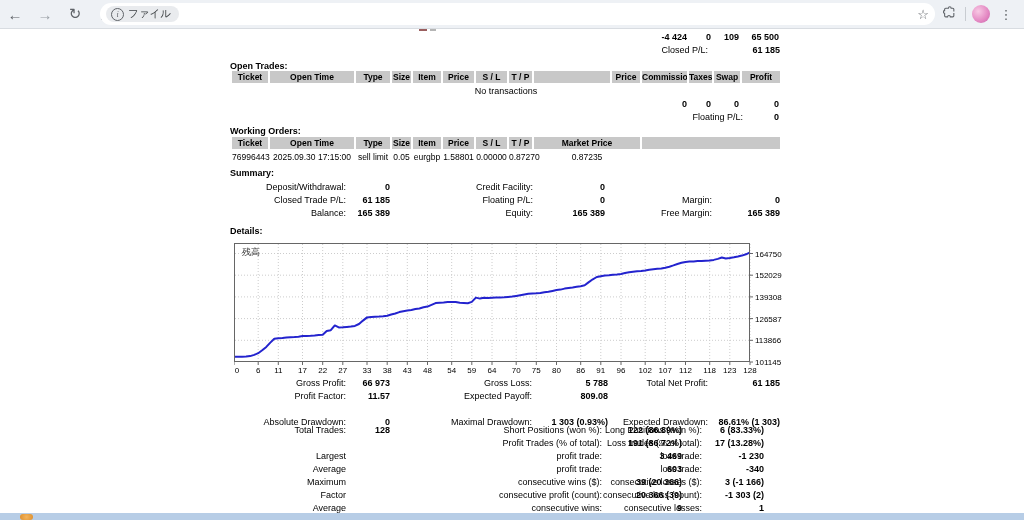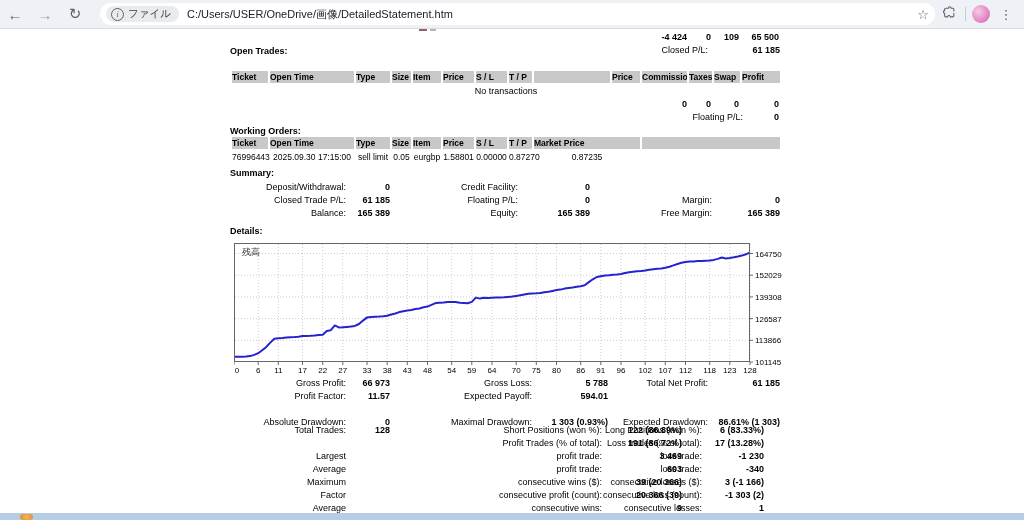--- a/index.html
+++ b/index.html
@@ -27,26 +27,26 @@
   .page{position:absolute;top:28px;left:0;width:1024px;height:485px;background:#fff}
   .artifact{position:absolute;height:2px}
   .report{position:absolute;left:230px;top:28px;width:552px;font-size:9px;color:#000}
   .rrow{position:absolute;left:0;width:552px;height:13px}
   .sect{position:absolute;left:0;font-weight:bold;white-space:nowrap}
   .pair{position:absolute;top:0;display:flex;align-items:baseline}
   .pl{font-weight:normal;white-space:nowrap}
   .pv{font-weight:bold;white-space:nowrap;text-align:right;display:inline-block}
   .w36{width:36px}.w44{width:44px}.w62{width:62px}.w68{width:68px}.w72{width:72px}.w76{width:76px}.w80{width:80px}
   .p1{right:392px}.p2a{right:174px}.p3a{right:2px}.p2b{right:100px}.p3b{right:18px}
-  .p2s{right:192px}.p3s{right:2px}
+  .p2s{right:177px}.p3s{right:2px}
   .tv{position:absolute;font-weight:bold;white-space:nowrap}
   .center-note{position:absolute;left:0;width:552px;text-align:center}
   table.mt{border-collapse:separate;border-spacing:2px 0;table-layout:fixed;width:552px;font-size:8.5px}
   table.mt td{height:12px;white-space:nowrap;overflow:visible;padding:0}
-  tr.hd td{background:#c8c8c8;font-weight:bold;overflow:hidden}
+  tr.hd td{background:#c8c8c8;font-weight:bold;text-align:center;overflow:hidden}
   tr.dt td{text-align:center}
   td.rgt{text-align:right;padding-right:10px}
   
   #balance-chart{position:absolute;left:4px;top:215px;width:548px;height:132px}
   #balance-chart svg{display:block}
   .grid{stroke:#ccc;stroke-dasharray:1 2;stroke-width:1}
   .tick{stroke:#666;stroke-width:1}
   .xl,.yl{font-size:8px;fill:#000;font-family:"Liberation Sans",sans-serif}
   .chart-title{position:absolute;left:8px;top:3px;font-size:9px;color:#333}
   
@@ -60,21 +60,20 @@
 <div class="toolbar">
   <div class="navbtn">←</div>
   <div class="navbtn dim">→</div>
   <div class="navbtn">↻</div>
   <div class="navbtn">⌂</div>
   <div class="urlpill">
     <span class="chip">
       <span class="info-i">i</span>
       <span>ファイル</span>
     </span>
-    <span class="urltext">C:/Users/USER/OneDrive/画像/DetailedStatement.htm</span>
   </div>
   <div class="right-icons">
     <div class="ricon">☆</div>
     <div class="ricon">
       <svg width="13" height="13" viewBox="0 0 24 24" fill="none" stroke="#5f6368" stroke-width="2">
         <path d="M20 13v5a2 2 0 0 1-2 2h-4.5a2.5 2.5 0 0 0-5 0H5a2 2 0 0 1-2-2v-4.5a2.5 2.5 0 0 1 0-5V6a2 2 0 0 1 2-2h5a2.5 2.5 0 0 1 5 0h3a2 2 0 0 1 2 2v4"></path>
       </svg>
     </div>
     <div class="divider"></div>
     <div class="avatar"></div>
@@ -95,21 +94,21 @@
     <span class="tv" style="right:43px">109</span>
     <span class="tv" style="right:3px">65 500</span>
   </div>
   <div class="rrow" style="top:17px">
     <span class="pair p3a">
         <span class="pl">Closed P/L:</span>
         <span class="pv w72">61 185</span>
       </span>
   </div>
 
-  <div class="sect" style="top:18px">Open Trades:</div>
+  <div class="sect" style="top:33px">Open Trades:</div>
   <div class="rrow" style="top:43px;height:14px">
     <table class="mt">
       <colgroup>
           <col style="width:36px">
           <col style="width:84px">
           <col style="width:34px">
           <col style="width:19px">
           <col style="width:28px">
           <col style="width:31px">
           <col style="width:31px">
@@ -371,21 +370,21 @@
         <span class="pv w72">61 185</span>
       </span>
   </div>
   <div class="rrow" style="top:363px">
     <span class="pair p1">
         <span class="pl">Profit Factor:</span>
         <span class="pv w44">11.57</span>
       </span>
     <span class="pair p2a">
         <span class="pl">Expected Payoff:</span>
-        <span class="pv w76">594.01</span>
+        <span class="pv w76">809.08</span>
       </span>
     <span class="pair p3a">
         <span class="pl"></span>
         <span class="pv w72"></span>
       </span>
   </div>
   <div class="rrow" style="top:389px">
     <span class="pair p1">
         <span class="pl">Absolute Drawdown:</span>
         <span class="pv w44">0</span>

